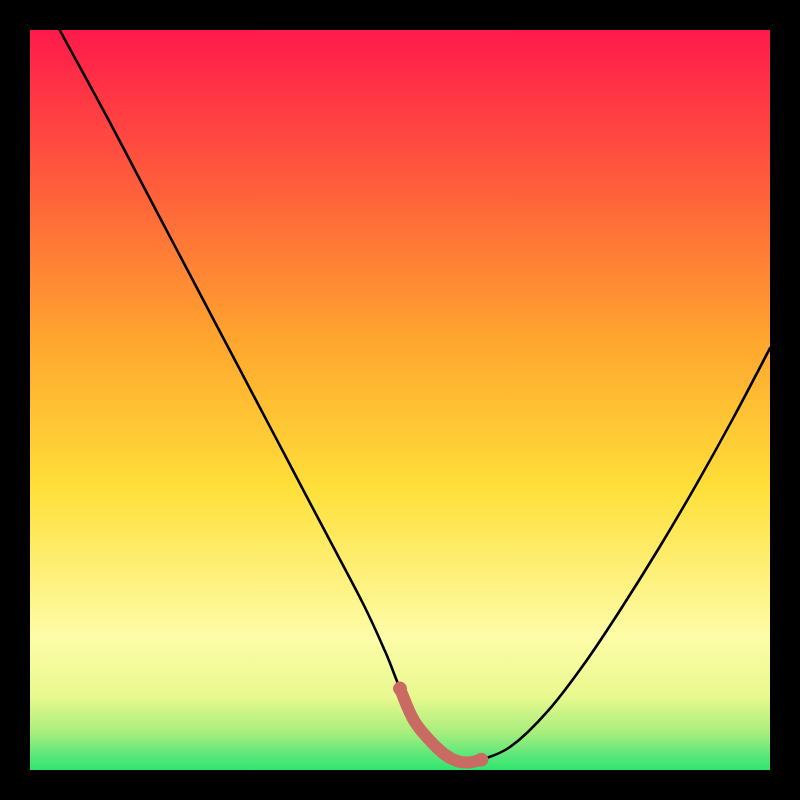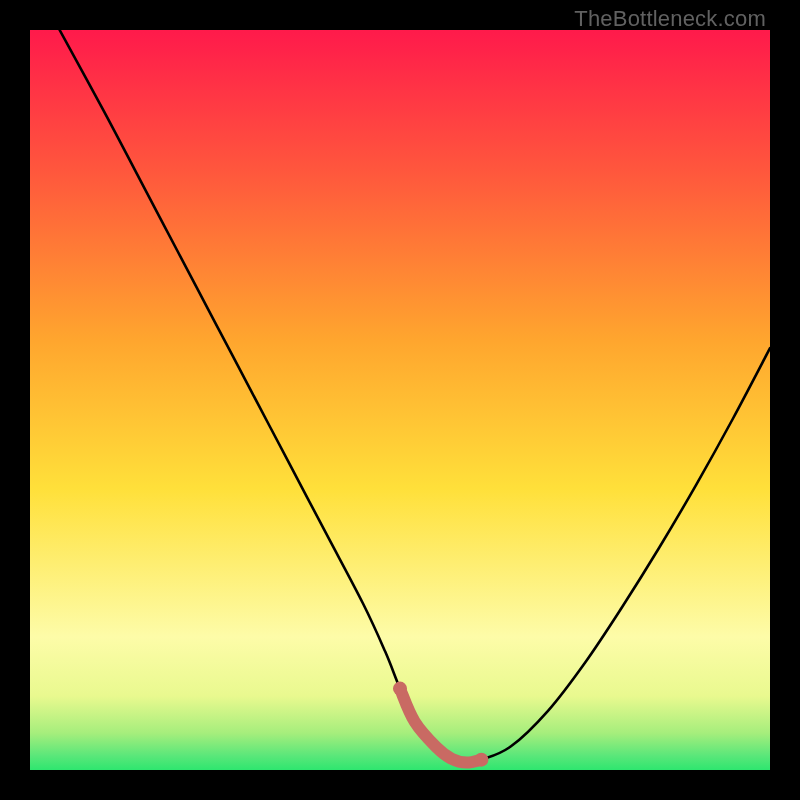--- a/index.html
+++ b/index.html
@@ -71,14 +71,13 @@
     </svg>
 
     <svg class="curve" viewBox="0 0 740 740" preserveAspectRatio="none">
       <path id="curvePath" fill="none" stroke="#000000" stroke-width="2.6" stroke-linecap="round" stroke-linejoin="round" d="M 29.6 0 C 37.592 14.651999999999996, 59.348 54.093999999999994, 74 81.39999999999998 C 88.652 108.70599999999996, 97.68 126.39199999999992, 111 151.69999999999993 C 124.32 177.00799999999992, 134.68 196.69199999999998, 148 222 C 161.32 247.30800000000002, 171.68 266.992, 185 292.3 C 198.32 317.608, 208.68 337.292, 222 362.59999999999997 C 235.32 387.90799999999996, 245.68 407.59200000000004, 259 432.90000000000003 C 272.32 458.208, 282.68 477.892, 296 503.2 C 309.32 528.508, 322.344 552.188, 333 573.5 C 343.656 594.812, 348.53999999999996 606.282, 355.2 621.6 C 361.86 636.918, 364.67199999999997 645.946, 370 658.6 C 375.32800000000003 671.254, 378.14 681.244, 384.8 691.9 C 391.46000000000004 702.5559999999999, 400.3400000000001 711.14, 407.00000000000006 717.8 C 413.66 724.4599999999999, 416.472 726.236, 421.79999999999995 728.9 C 427.12799999999993 731.564, 431.27199999999993 732.4668, 436.59999999999997 732.6 C 441.928 732.7332, 443.40799999999996 732.5704, 451.4 729.64 C 459.392 726.7096, 469.012 725.1112, 481 716.32 C 492.988 707.5288, 504.68 695.8516, 518 680.8 C 531.32 665.7484, 541.68 651.3480000000001, 555 632.7 C 568.32 614.052, 578.68 597.846, 592 577.2 C 605.32 556.5540000000001, 615.68 539.9780000000001, 629 518 C 642.32 496.022, 652.68 478.40999999999997, 666 455.09999999999997 C 679.32 431.78999999999996, 689.68 413.142, 703 388.5 C 716.32 363.858, 733.34 330.85400000000004, 740 318.20000000000005"></path>
       <path id="hlPath" fill="none" stroke="#c96a63" stroke-width="12" stroke-linecap="round" stroke-linejoin="round" d="M 370 658.6 C 372.664 664.594, 378.14 681.244, 384.8 691.9 C 391.46000000000004 702.5559999999999, 400.3400000000001 711.14, 407.00000000000006 717.8 C 413.66 724.4599999999999, 416.472 726.236, 421.79999999999995 728.9 C 427.12799999999993 731.564, 431.27199999999993 732.4668, 436.59999999999997 732.6 C 441.928 732.7332, 448.736 730.1727999999999, 451.4 729.64"></path>
       <circle id="hlDot1" r="7" fill="#c96a63" cx="370" cy="658.6"></circle>
       <circle id="hlDot2" r="7" fill="#c96a63" cx="451.4" cy="729.64"></circle>
     </svg>
   </div>
 
-  <div class="watermark">TheBottleneck.com</div>
 </div>
 
 </body></html>

